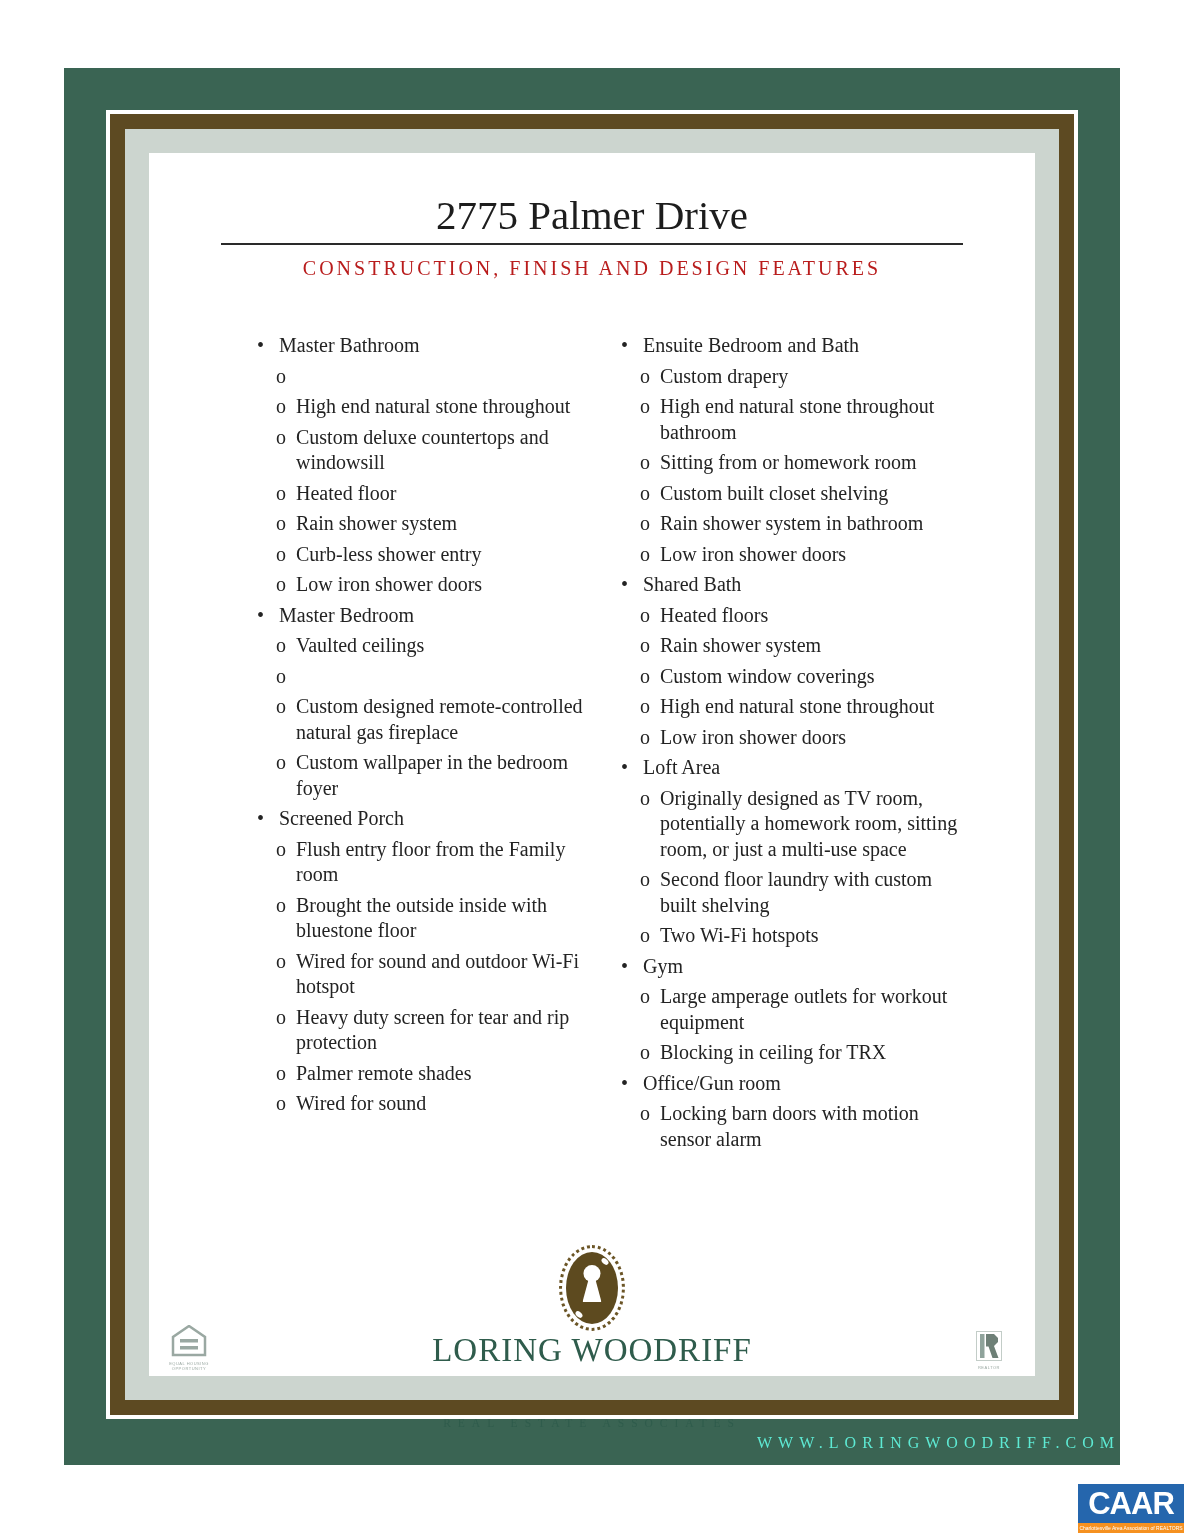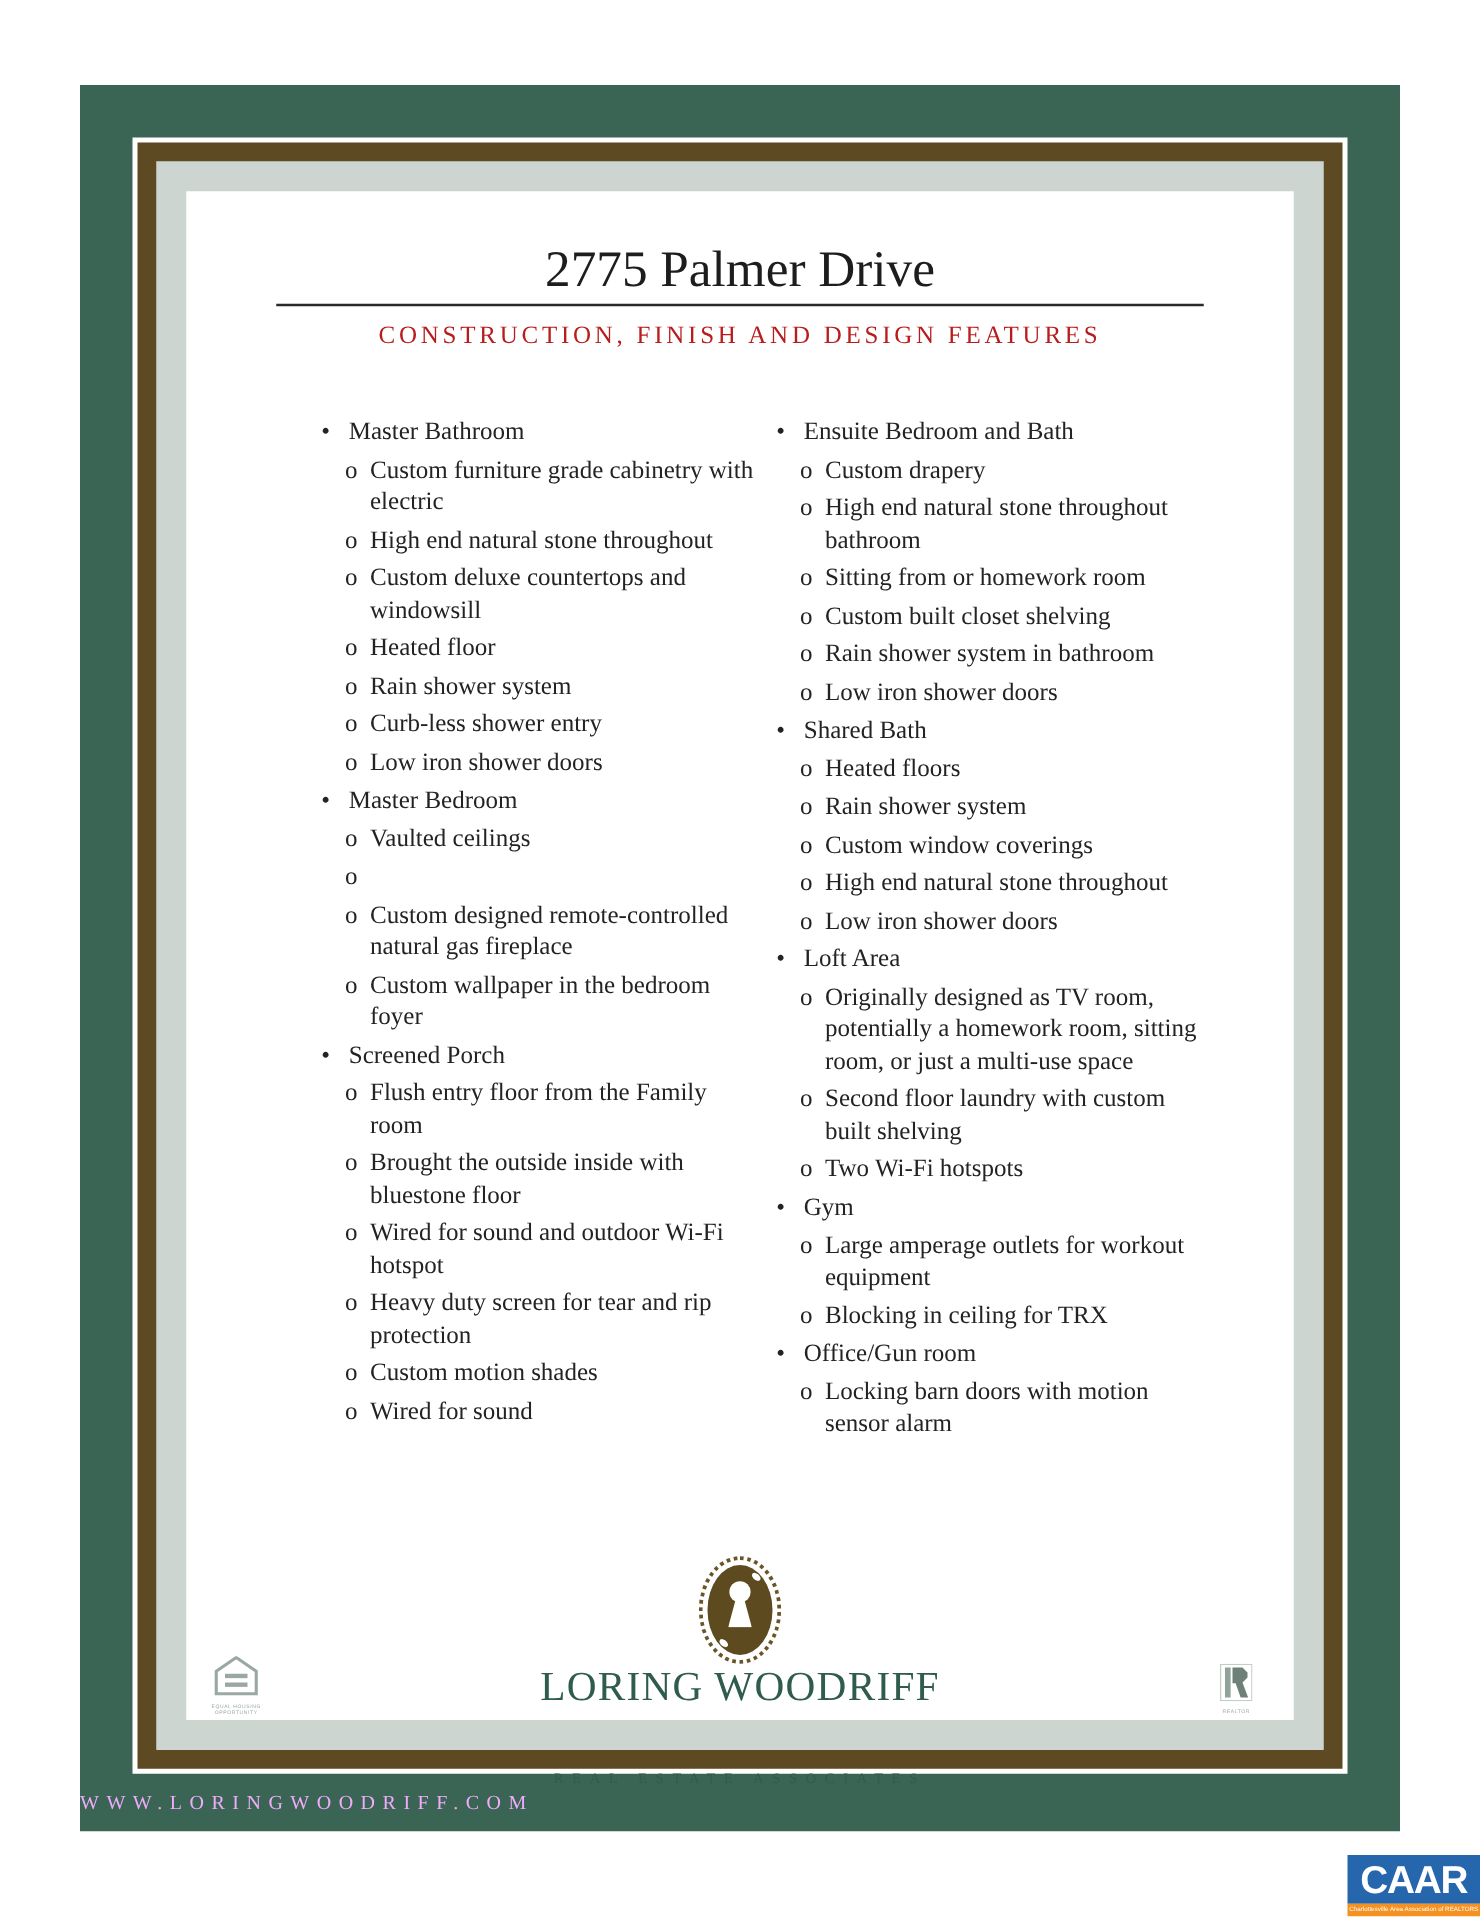--- a/index.html
+++ b/index.html
@@ -45,21 +45,21 @@
   .brand-tagline{position:absolute;top:1216px;left:0;right:0;text-align:center;font-size:11.5px;
                  letter-spacing:7px;color:#2f5c4c;margin-top:48px;}
 
   
   .eh-badge{position:absolute;left:16px;top:1172px;width:48px;text-align:center;color:#9aa8a2;}
   .eh-label{font-size:4px;letter-spacing:.5px;color:#9aa8a2;font-family:"Liberation Sans",sans-serif;}
   .rl-badge{position:absolute;right:26px;top:1178px;width:40px;text-align:center;color:#8fa39b;}
   .rl-label{font-size:4px;letter-spacing:.5px;color:#9aa8a2;font-family:"Liberation Sans",sans-serif;}
 
   
-  .site-url{position:absolute;left:0;right:0;bottom:13px;text-align:left;color:#f0abfc;
+  .site-url{position:absolute;left:0;right:0;bottom:13px;text-align:right;color:#5eead4;
             font-size:16px;letter-spacing:6px;}
 
   
   .caar{position:absolute;left:1078px;top:1484px;width:106px;height:49px;background:#fff;}
   .caar-top{height:39px;background:#2566ad;color:#fff;font-family:"Liberation Sans",sans-serif;
             font-weight:bold;font-size:31px;line-height:39px;text-align:center;letter-spacing:-1px;}
   .caar-bottom{height:10px;background:#f59120;color:#fff;font-size:5px;line-height:10px;text-align:center;
                font-family:"Liberation Sans",sans-serif;overflow:hidden;white-space:nowrap;}
 </style>
 </head>
@@ -80,21 +80,20 @@
           <div class="columns">
             <div class="col" id="col-left">
   <div class="section">
     <div class="row head">
       <span class="m1">•</span>
       <span class="txt head-txt">Master Bathroom</span>
     </div>
 
   <div class="row sub">
     <span class="m2">o</span>
-    <span class="txt item-txt">Custom furniture grade cabinetry with electric</span>
   </div>
 
   <div class="row sub">
     <span class="m2">o</span>
     <span class="txt item-txt">High end natural stone throughout</span>
   </div>
 
   <div class="row sub">
     <span class="m2">o</span>
     <span class="txt item-txt">Custom deluxe countertops and windowsill</span>
@@ -168,21 +167,21 @@
     <span class="txt item-txt">Wired for sound and outdoor Wi-Fi hotspot</span>
   </div>
 
   <div class="row sub">
     <span class="m2">o</span>
     <span class="txt item-txt">Heavy duty screen for tear and rip protection</span>
   </div>
 
   <div class="row sub">
     <span class="m2">o</span>
-    <span class="txt item-txt">Custom motion shades</span>
+    <span class="txt item-txt">Palmer remote shades</span>
   </div>
 
   <div class="row sub">
     <span class="m2">o</span>
     <span class="txt item-txt">Wired for sound</span>
   </div>
 </div>
 </div>
             <div class="col" id="col-right">
   <div class="section">

